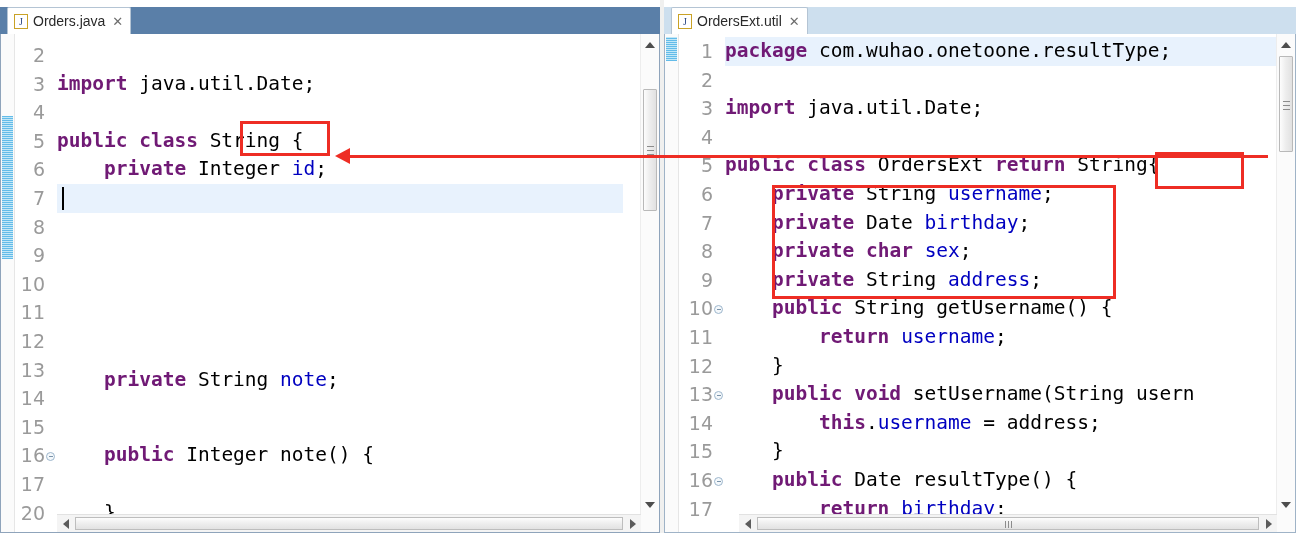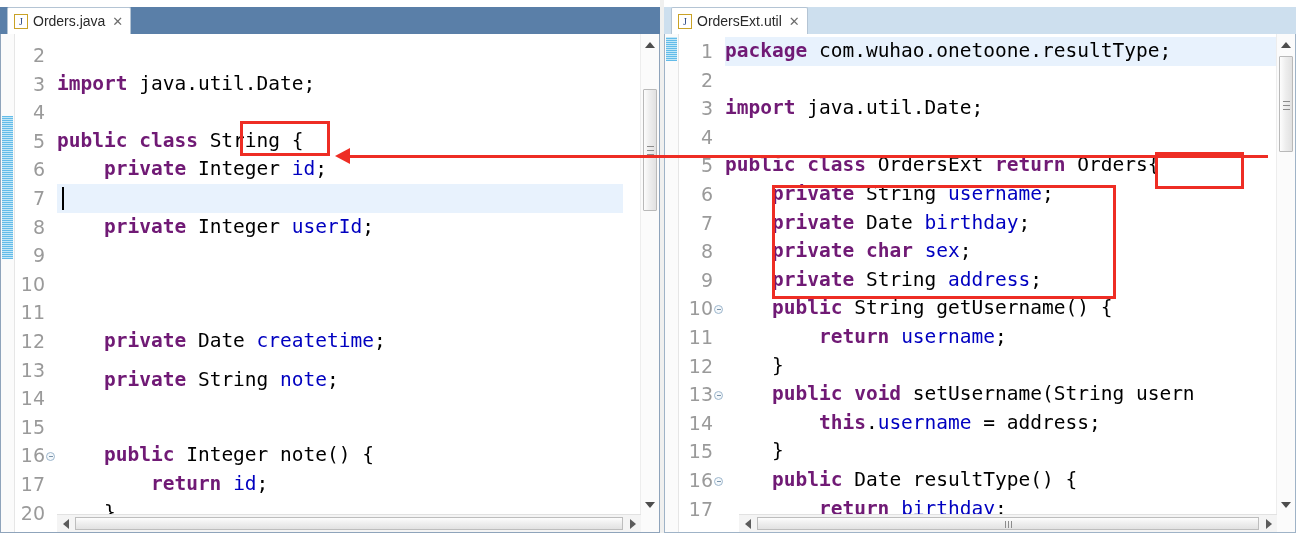--- a/index.html
+++ b/index.html
@@ -402,29 +402,26 @@
       <div class="codearea">
         <div class="lines" id="left-code">
             <div class="cl" style="top: 7px;"></div>
             <div class="cl" style="top: 35.6px;"><span class="kw">import</span><span class="pln"> java.util.Date;</span></div>
             <div class="cl" style="top: 64.2px;"></div>
             <div class="cl" style="top: 92.8px;"><span class="kw">public class</span><span class="pln"> String {</span></div>
             <div class="cl" style="top: 121.4px;"><span class="pln">    </span><span class="kw">private</span><span class="pln"> Integer </span><span class="fld">id</span><span class="pln">;</span></div>
             <div class="hl-row" style="top: 150px;"></div>
             <div class="cl" style="top: 150px;"></div>
             <div class="caret" style="top: 153px; left: 5px;"></div>
-            <div class="cl" style="top: 178.6px;"><span class="pln">    </span><span class="kw">private</span><span class="pln"> Integer </span><span class="fld">userId</span><span class="pln">;</span></div>
             <div class="cl" style="top: 207.2px;"></div>
             <div class="cl" style="top: 264.4px;"></div>
-            <div class="cl" style="top: 293px;"><span class="pln">    </span><span class="kw">private</span><span class="pln"> Date </span><span class="fld">createtime</span><span class="pln">;</span></div>
             <div class="cl" style="top: 321.6px;"></div>
             <div class="cl" style="top: 332px;"><span class="pln">    </span><span class="kw">private</span><span class="pln"> String </span><span class="fld">note</span><span class="pln">;</span></div>
             <div class="cl" style="top: 378.8px;"></div>
             <div class="cl" style="top: 407.4px;"><span class="pln">    </span><span class="kw">public</span><span class="pln"> Integer note() {</span></div>
-            <div class="cl" style="top: 436px;"><span class="pln">        </span><span class="kw">return</span><span class="pln"> </span><span class="fld">id</span><span class="pln">;</span></div>
             <div class="cl" style="top: 464.6px;"><span class="pln">    }</span></div>
           </div>
       </div>
 
       <div class="vscroll">
         <div class="vscroll-up">
           <span class="arr arr-up"></span>
         </div>
         <div class="vthumb" style="top:55px;height:122px;">
           <div class="grip" style="top:56px;"></div>
@@ -528,21 +525,21 @@
           </div>
       </div>
 
       <div class="codearea">
         <div class="lines" id="right-code">
             <div class="hl-row" style="top: 3px;"></div>
             <div class="cl" style="top: 3px;"><span class="kw">package</span><span class="pln"> com.wuhao.onetoone.resultType;</span></div>
             <div class="cl" style="top: 31.6px;"></div>
             <div class="cl" style="top: 60.2px;"><span class="kw">import</span><span class="pln"> java.util.Date;</span></div>
             <div class="cl" style="top: 88.8px;"></div>
-            <div class="cl" style="top: 117.4px;"><span class="kw">public class</span><span class="pln"> OrdersExt </span><span class="kw">return</span><span class="pln"> Orders{</span></div>
+            <div class="cl" style="top: 117.4px;"><span class="kw">public class</span><span class="pln"> OrdersExt </span><span class="kw">return</span><span class="pln"> String{</span></div>
             <div class="cl" style="top: 146px;"><span class="pln">    </span><span class="kw">private</span><span class="pln"> String </span><span class="fld">username</span><span class="pln">;</span></div>
             <div class="cl" style="top: 174.6px;"><span class="pln">    </span><span class="kw">private</span><span class="pln"> Date </span><span class="fld">birthday</span><span class="pln">;</span></div>
             <div class="cl" style="top: 203.2px;"><span class="pln">    </span><span class="kw">private</span><span class="pln"> </span><span class="kw">char</span><span class="pln"> </span><span class="fld">sex</span><span class="pln">;</span></div>
             <div class="cl" style="top: 231.8px;"><span class="pln">    </span><span class="kw">private</span><span class="pln"> String </span><span class="fld">address</span><span class="pln">;</span></div>
             <div class="cl" style="top: 260.4px;"><span class="pln">    </span><span class="kw">public</span><span class="pln"> String getUsername() {</span></div>
             <div class="cl" style="top: 289px;"><span class="pln">        </span><span class="kw">return</span><span class="pln"> </span><span class="fld">username</span><span class="pln">;</span></div>
             <div class="cl" style="top: 317.6px;"><span class="pln">    }</span></div>
             <div class="cl" style="top: 346.2px;"><span class="pln">    </span><span class="kw">public void</span><span class="pln"> setUsername(String usern</span></div>
             <div class="cl" style="top: 374.8px;"><span class="pln">        </span><span class="kw">this</span><span class="pln">.</span><span class="fld">username</span><span class="pln"> = address;</span></div>
             <div class="cl" style="top: 403.4px;"><span class="pln">    }</span></div>

